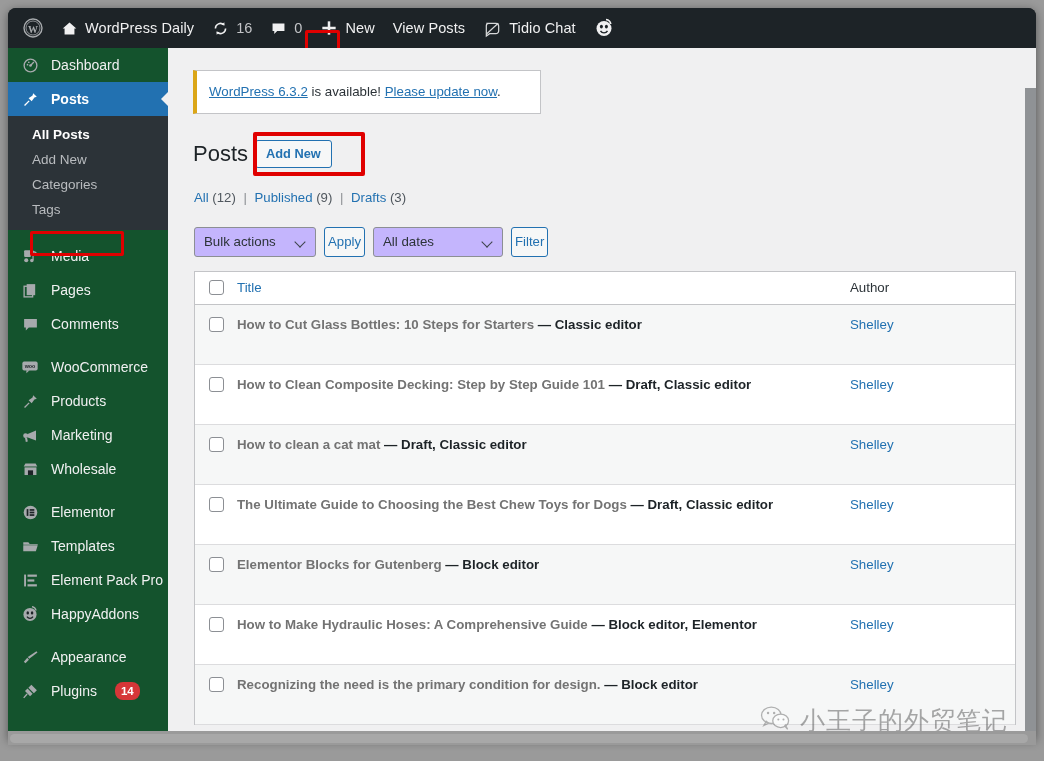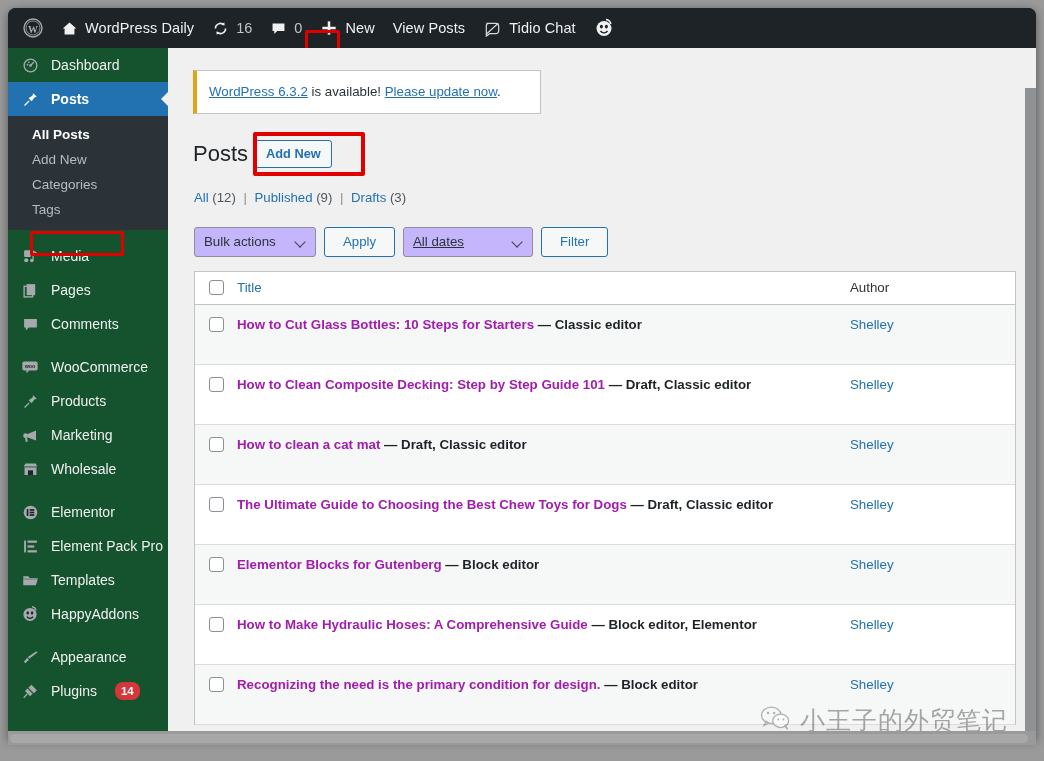--- a/index.html
+++ b/index.html
@@ -182,24 +182,24 @@
   }
   .wp-select .chev::before {
     content: "";
     position: absolute; left: 0; top: 1px;
     width: 7px; height: 7px;
     border-right: 1.6px solid #3c434a;
     border-bottom: 1.6px solid #3c434a;
     transform: rotate(45deg);
   }
   #bulk-actions-select { width: 122px; }
-  #dates-select { width: 130px; text-decoration: underline; }
+  #dates-select { width: 130px; }
   #categories-select { width: 128px; }
   .wp-btn-secondary {
-    height: 30px; padding: 0 18px;
+    height: 30px; padding: 0 3px;
     border: 1px solid #2271b1; border-radius: 3px;
     background: #f6f7f7; color: #2271b1;
     font-size: 13.2px;
     font-family: "Liberation Sans", sans-serif;
     cursor: pointer;
   }
 
   
   #posts-table {
     margin: 14px 0 0 26px;
@@ -232,21 +232,21 @@
   .title-col { flex: 1; padding-right: 10px; }
   .author-col { width: 165px; flex: none; color: #2271b1; }
   .tbl-row {
     display: flex; align-items: flex-start;
     height: 60px;
     border-bottom: 1px solid #dcdcde;
     padding-top: 12px;
   }
   .tbl-row.alt { background: #f6f7f7; }
   .post-title-link {
-    color: #a21caf; font-weight: 700; text-decoration: none;
+    color: #737373; font-weight: 700; text-decoration: none;
   }
   .post-meta { color: #1d2327; font-weight: 700; }
   .author-col .author-link { color: #2271b1; text-decoration: none; }
 
   
   #watermark {
     position: absolute;
     left: 592px; top: 656px;
     display: flex; align-items: center; gap: 8px;
     opacity: .5;
@@ -488,37 +488,37 @@
           <rect x="9" y="9" width="5.5" height="2" fill="#1d2327"></rect>
           <rect x="9" y="12" width="5.5" height="2" fill="#1d2327"></rect>
         </svg>
       </span>
       <span>Elementor</span>
     </div>
 
     <div class="menu-top">
       <span class="m-ico">
         <svg width="17" height="17" viewBox="0 0 20 20">
+          <path d="M1.5 5h6l1.6 2h9.4v1H1.5z" fill="currentColor"></path>
+          <path d="M1.5 8.5h17l-2.2 7H1.5z" fill="currentColor"></path>
+        </svg>
+      </span>
+      <span>Templates</span>
+    </div>
+
+    <div class="menu-top">
+      <span class="m-ico">
+        <svg width="17" height="17" viewBox="0 0 20 20">
           <rect x="2.5" y="3" width="2.2" height="14" fill="currentColor"></rect>
           <rect x="6.5" y="3" width="11" height="2.6" fill="currentColor"></rect>
           <rect x="6.5" y="8.7" width="8" height="2.6" fill="currentColor"></rect>
           <rect x="6.5" y="14.4" width="11" height="2.6" fill="currentColor"></rect>
         </svg>
       </span>
       <span>Element Pack Pro</span>
-    </div>
-
-    <div class="menu-top">
-      <span class="m-ico">
-        <svg width="17" height="17" viewBox="0 0 20 20">
-          <path d="M1.5 5h6l1.6 2h9.4v1H1.5z" fill="currentColor"></path>
-          <path d="M1.5 8.5h17l-2.2 7H1.5z" fill="currentColor"></path>
-        </svg>
-      </span>
-      <span>Templates</span>
     </div>
 
     <div class="menu-top">
       <span class="m-ico">
         <svg width="18" height="18" viewBox="0 0 20 20">
           <circle cx="10" cy="10.5" r="7.3" fill="currentColor"></circle>
           <ellipse cx="7.5" cy="8.8" rx="1.4" ry="1.8" fill="#1d2327"></ellipse>
           <ellipse cx="12.3" cy="8.8" rx="1.4" ry="1.8" fill="#1d2327"></ellipse>
           <path d="M6.6 12.9a4 4 0 0 0 6.8 0" fill="none" stroke="#1d2327" stroke-width="1.3"></path>
           <path d="M12.2 1.8c2.8 0.6 4.2 2.4 4.5 4.3" fill="none" stroke="currentColor" stroke-width="1.5"></path>

